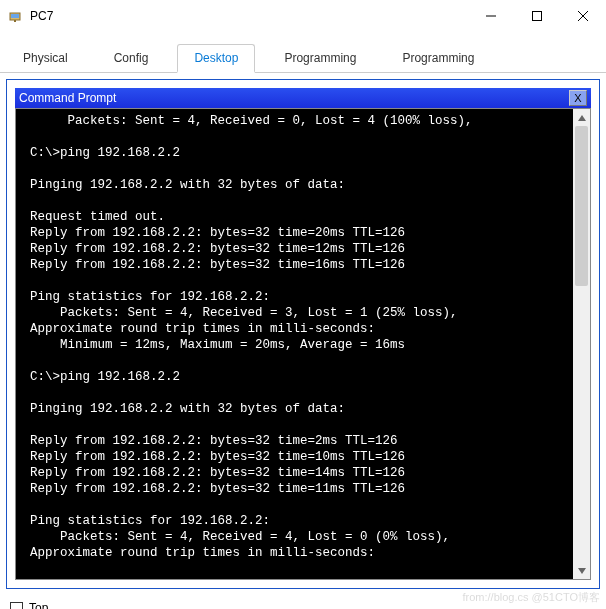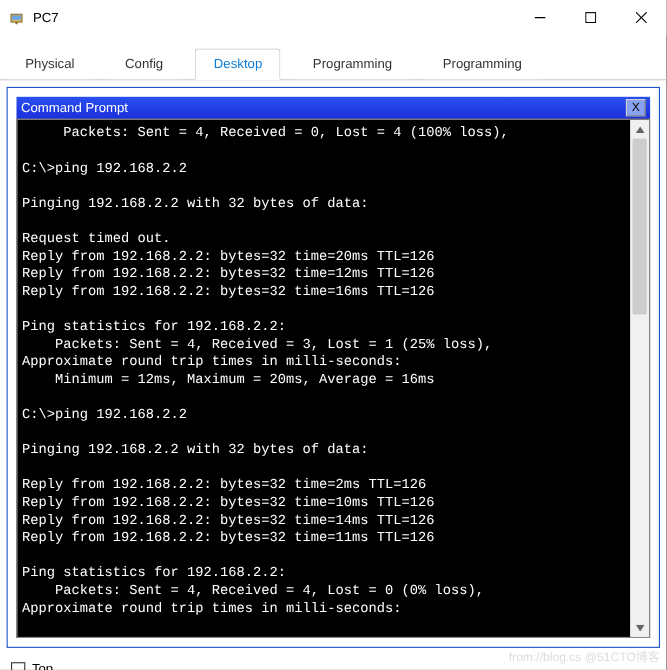--- a/index.html
+++ b/index.html
@@ -91,21 +91,21 @@
   }
   .terminal-wrap {
     flex: 1;
     background: #000;
     border: 1px solid #888;
     display: flex;
     overflow: hidden;
   }
   .terminal {
     flex: 1;
-    padding: 4px 4px;
+    padding: 4px 14px;
     color: #fff;
     font-family: "Courier New", monospace;
     font-size: 12.5px;
     line-height: 16px;
     white-space: pre;
     overflow: hidden;
   }
   .scrollbar {
     width: 17px;
     background: #f0f0f0;

